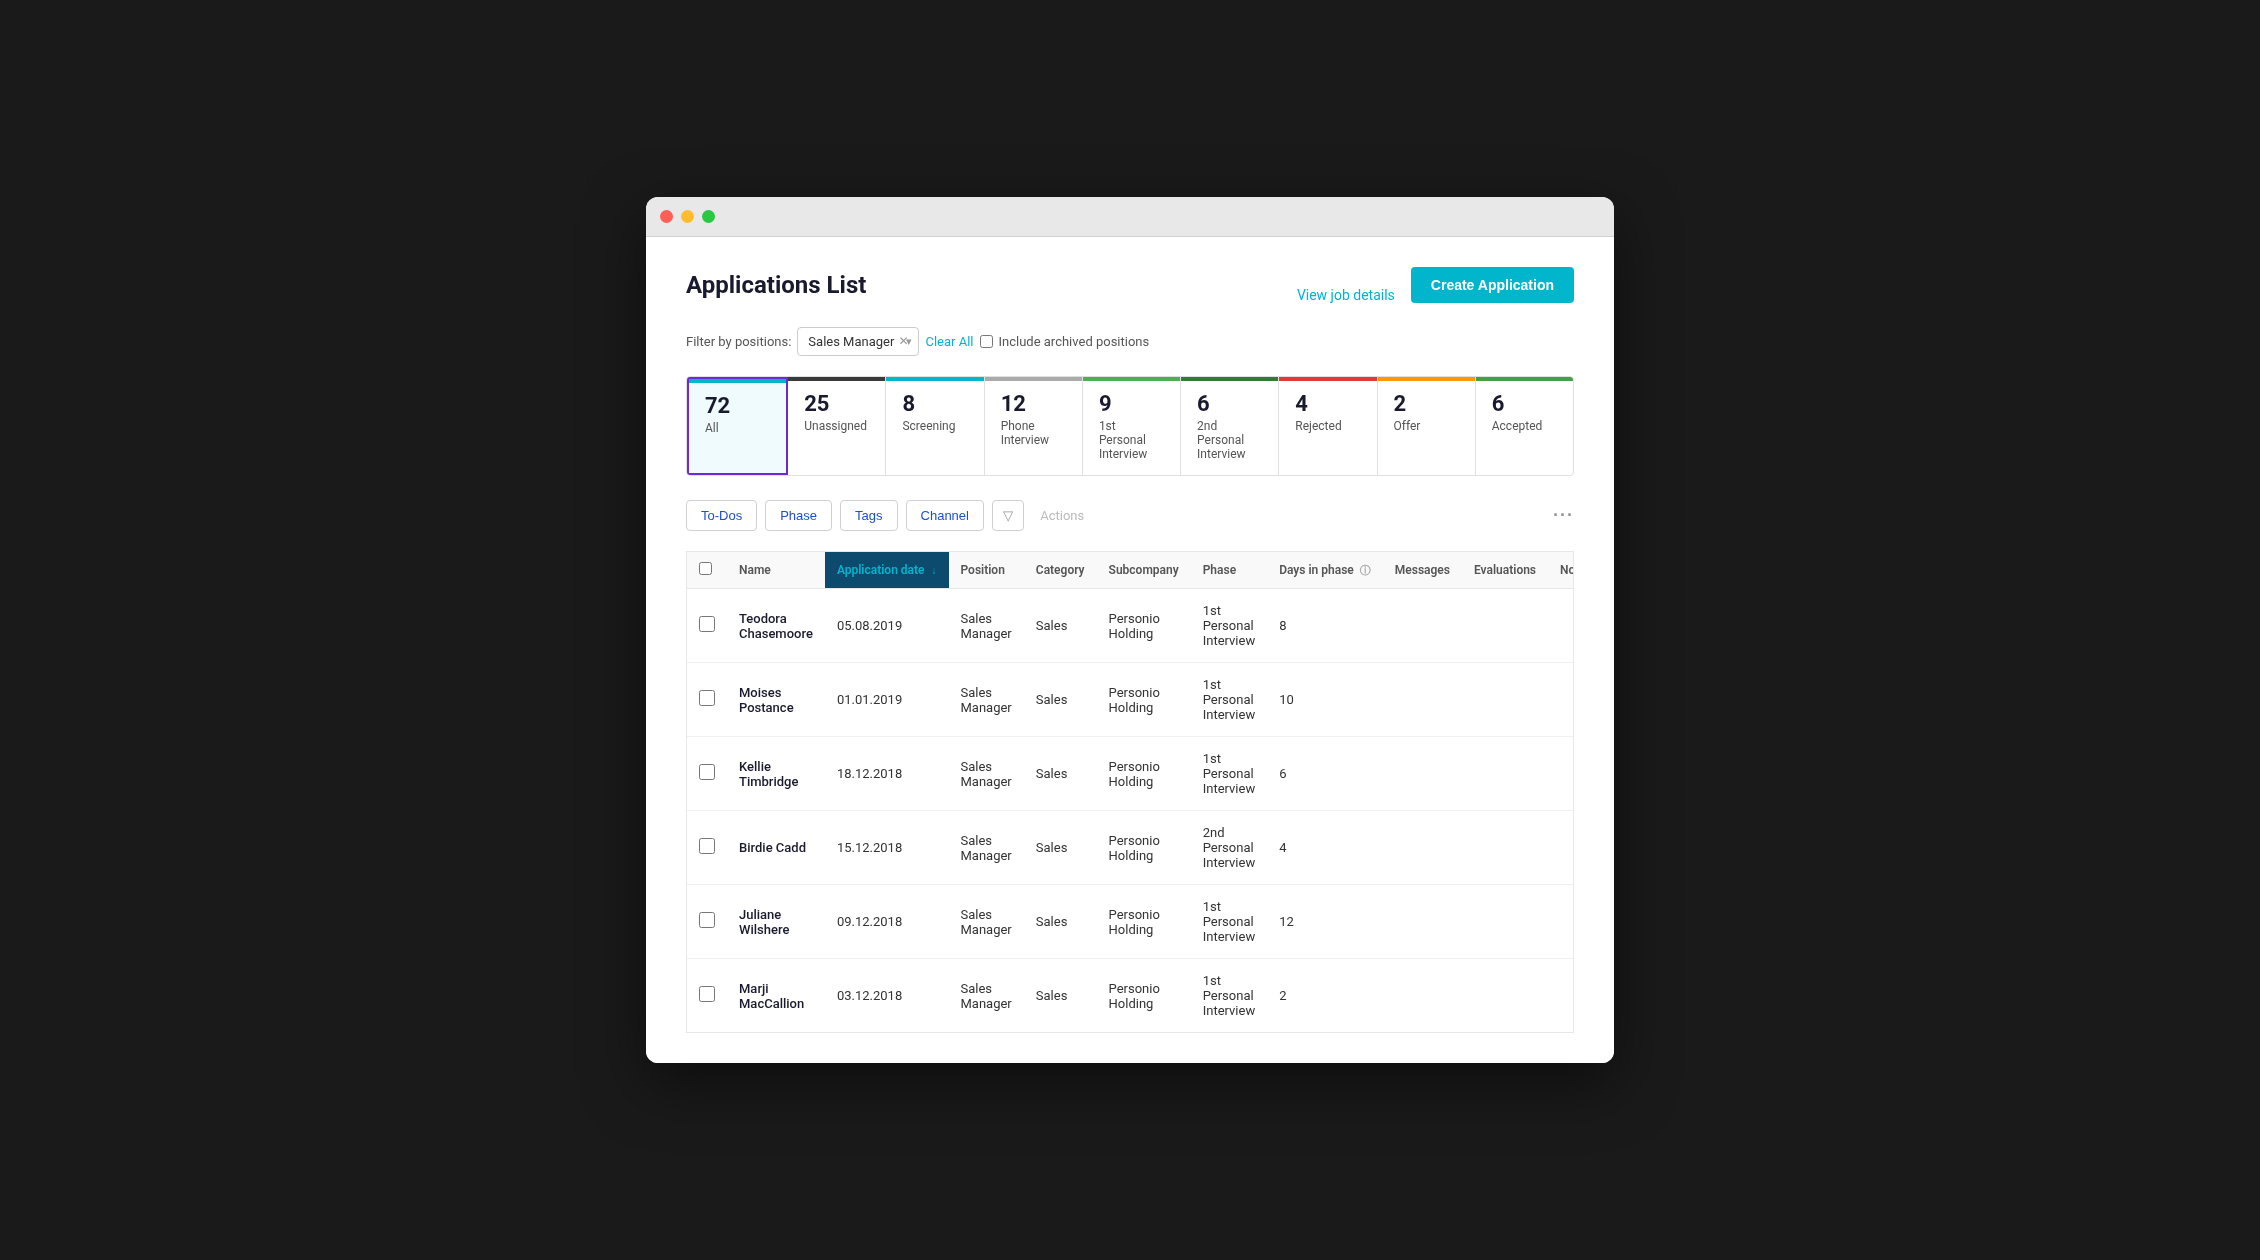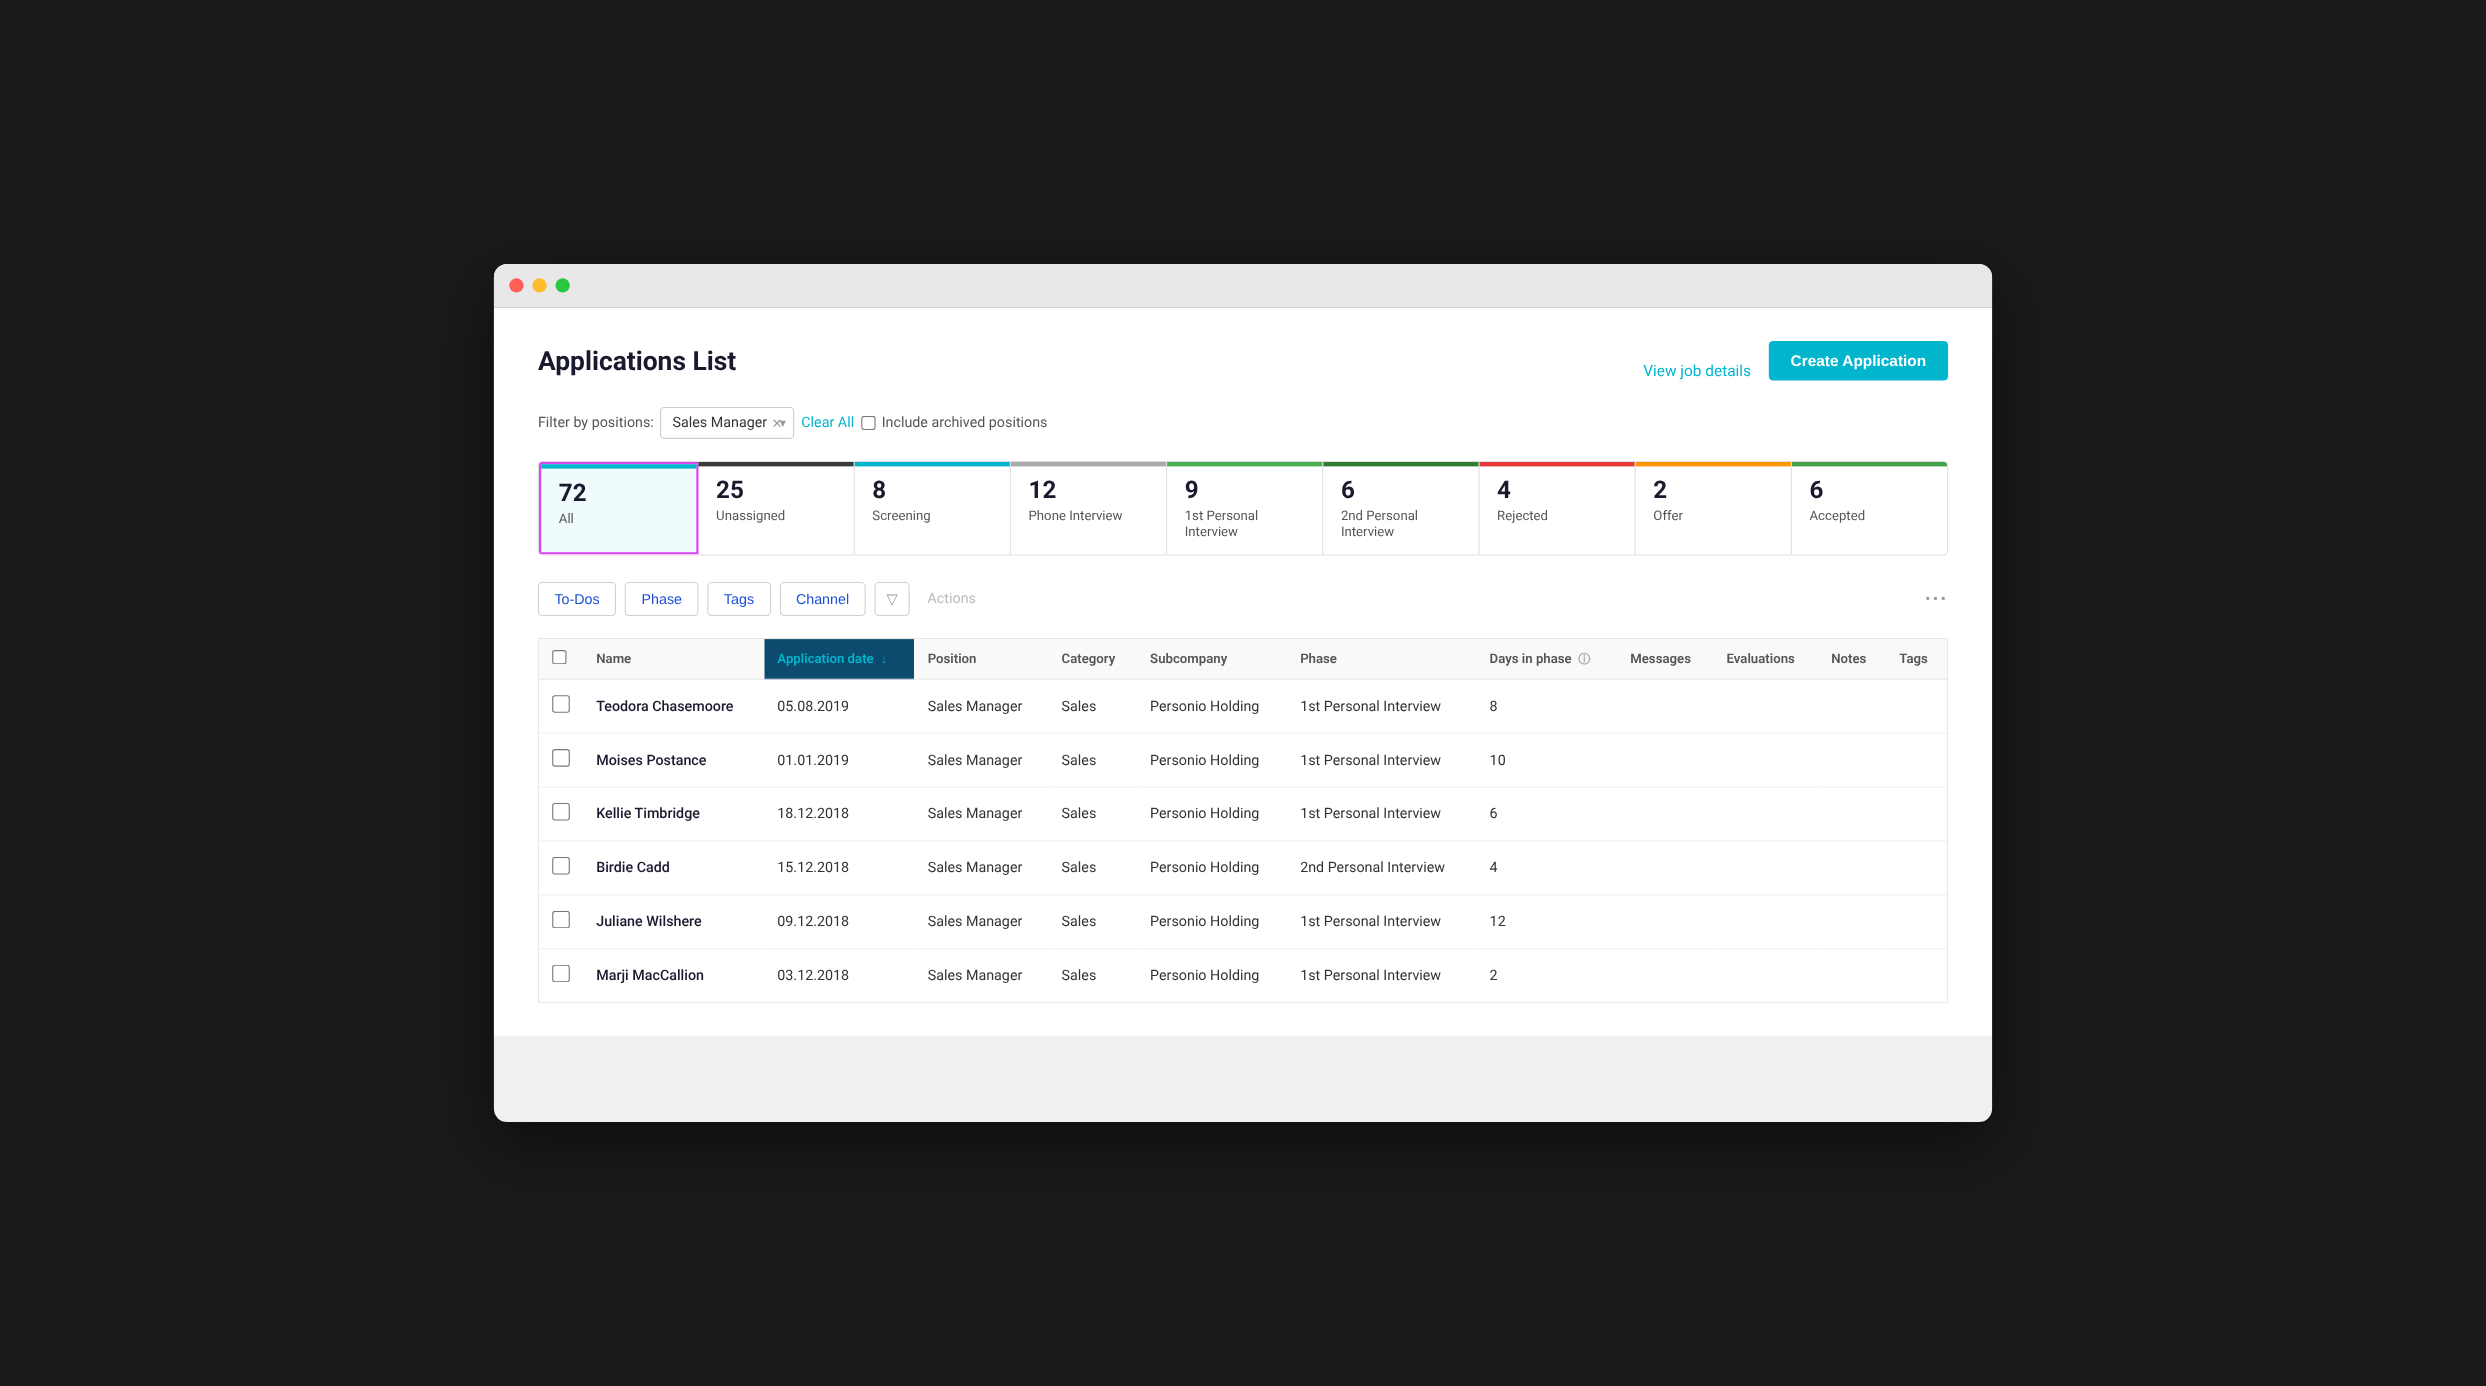--- a/index.html
+++ b/index.html
@@ -7,21 +7,21 @@
       background: #1a1a1a;
       display: flex;
       justify-content: center;
       align-items: center;
       min-height: 100vh;
       font-family: -apple-system, BlinkMacSystemFont, 'Segoe UI', Roboto, sans-serif;
     }
     .window {
       background: #f0f0f0;
       border-radius: 12px;
-      width: 1362px;
+      width: 968px;
       min-height: 780px;
       overflow: hidden;
       box-shadow: 0 20px 60px rgba(0,0,0,0.5);
     }
     .titlebar {
       background: #e8e8e8;
       height: 40px;
       display: flex;
       align-items: center;
       padding: 0 14px;
@@ -139,21 +139,21 @@
     .phase-item {
       flex: 1;
       padding: 14px 16px;
       border-right: 1px solid #e0e0e0;
       cursor: pointer;
       position: relative;
     }
     .phase-item:last-child { border-right: none; }
     .phase-item.active {
       background: #f0fbfd;
-      border: 2px solid #d946ef;
+      border: 2px solid #6d28d9;
     }
     .phase-item::before {
       content: '';
       position: absolute;
       top: 0; left: 0; right: 0;
       height: 4px;
     }
     .phase-item.color-blue::before { background: #00b5cc; }
     .phase-item.color-dark::before { background: #3a3a3a; }
     .phase-item.color-teal::before { background: #00b5cc; }

